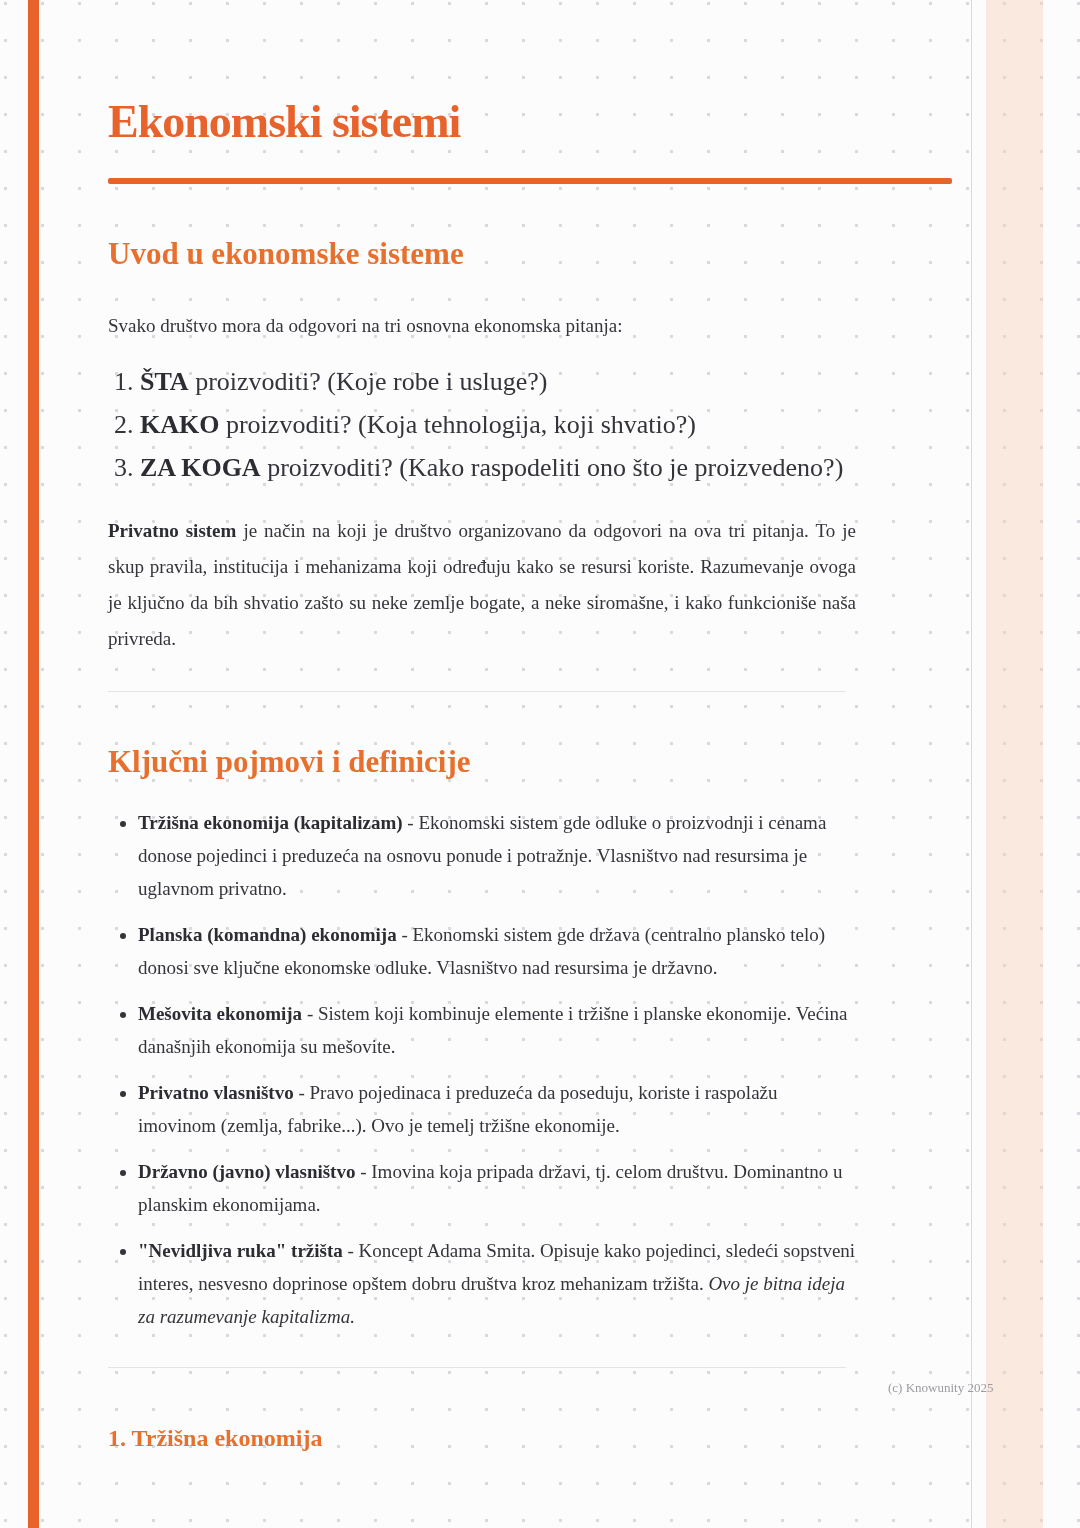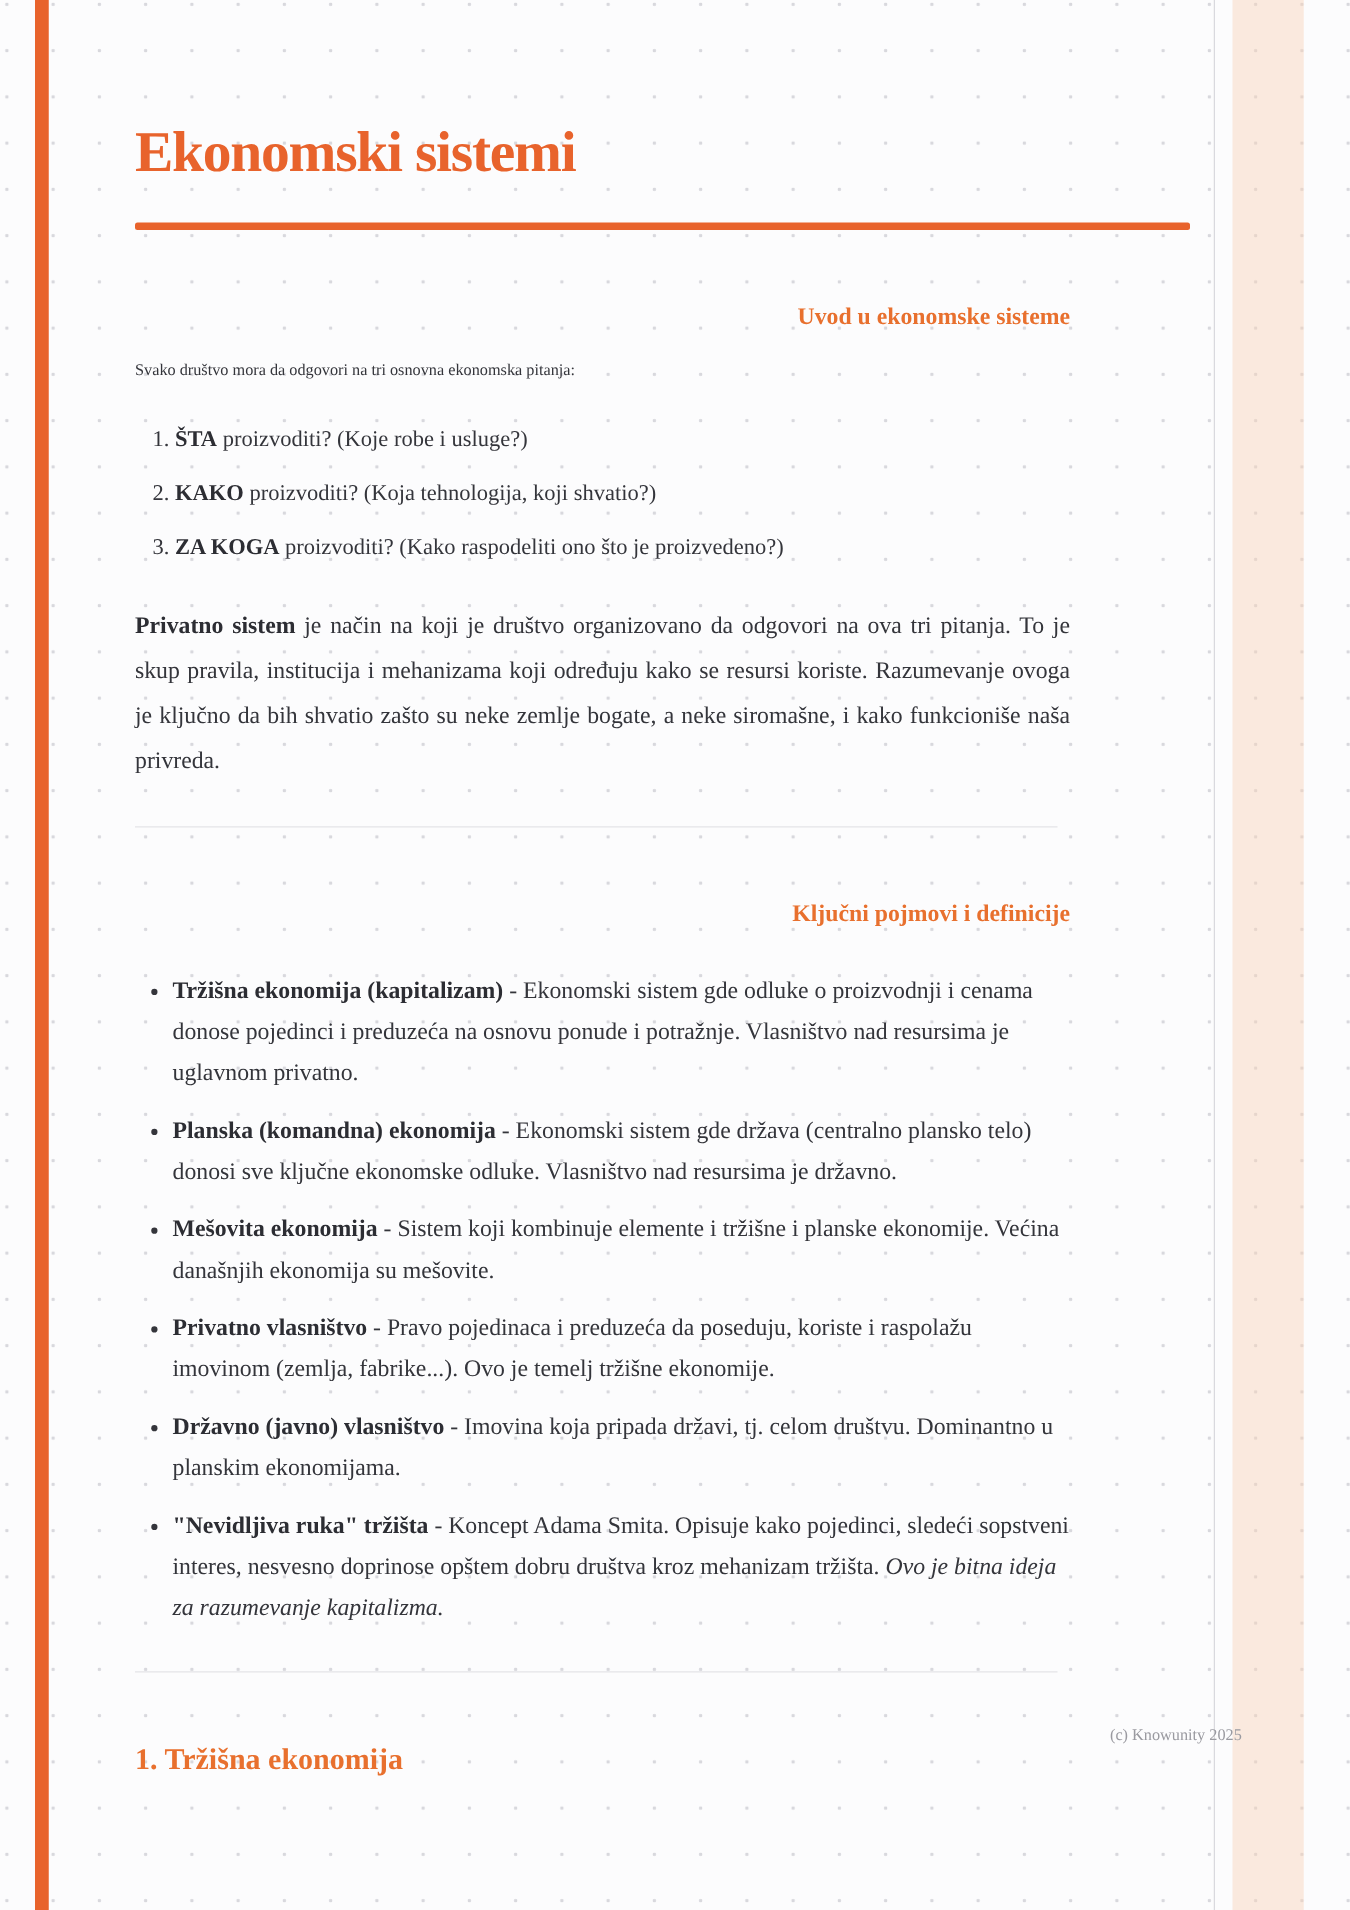--- a/index.html
+++ b/index.html
@@ -60,43 +60,42 @@
   .title-underline {
     margin-top: 30px;
     width: 844px;
     height: 6px;
     background: #E8632C;
     border-radius: 2px;
   }
   h2.section-heading {
     margin: 0;
     margin-top: 54px;
-    font-size: 19px;
+    font-size: 31px;
     line-height: 32px;
     font-weight: bold;
     color: #E8702E;
-    text-align: right;
   }
   h3.sub-heading {
     margin: 0;
     margin-top: 56px;
     font-size: 24px;
     line-height: 28px;
     font-weight: bold;
     color: #E8702E;
   }
   p.lead {
-    margin: 12px 0 0 0;
-    font-size: 13px;
+    margin: 42px 0 0 0;
+    font-size: 19px;
     line-height: 28px;
   }
   ol.questions {
     margin: 28px 0 0 0;
     padding-left: 32px;
-    font-size: 18px;
+    font-size: 26px;
   }
   ol.questions li {
     margin-bottom: 16px;
     line-height: 27px;
   }
   p.summary {
     margin: 32px 0 0 0;
     font-size: 19px;
     line-height: 36px;
     text-align: justify;

